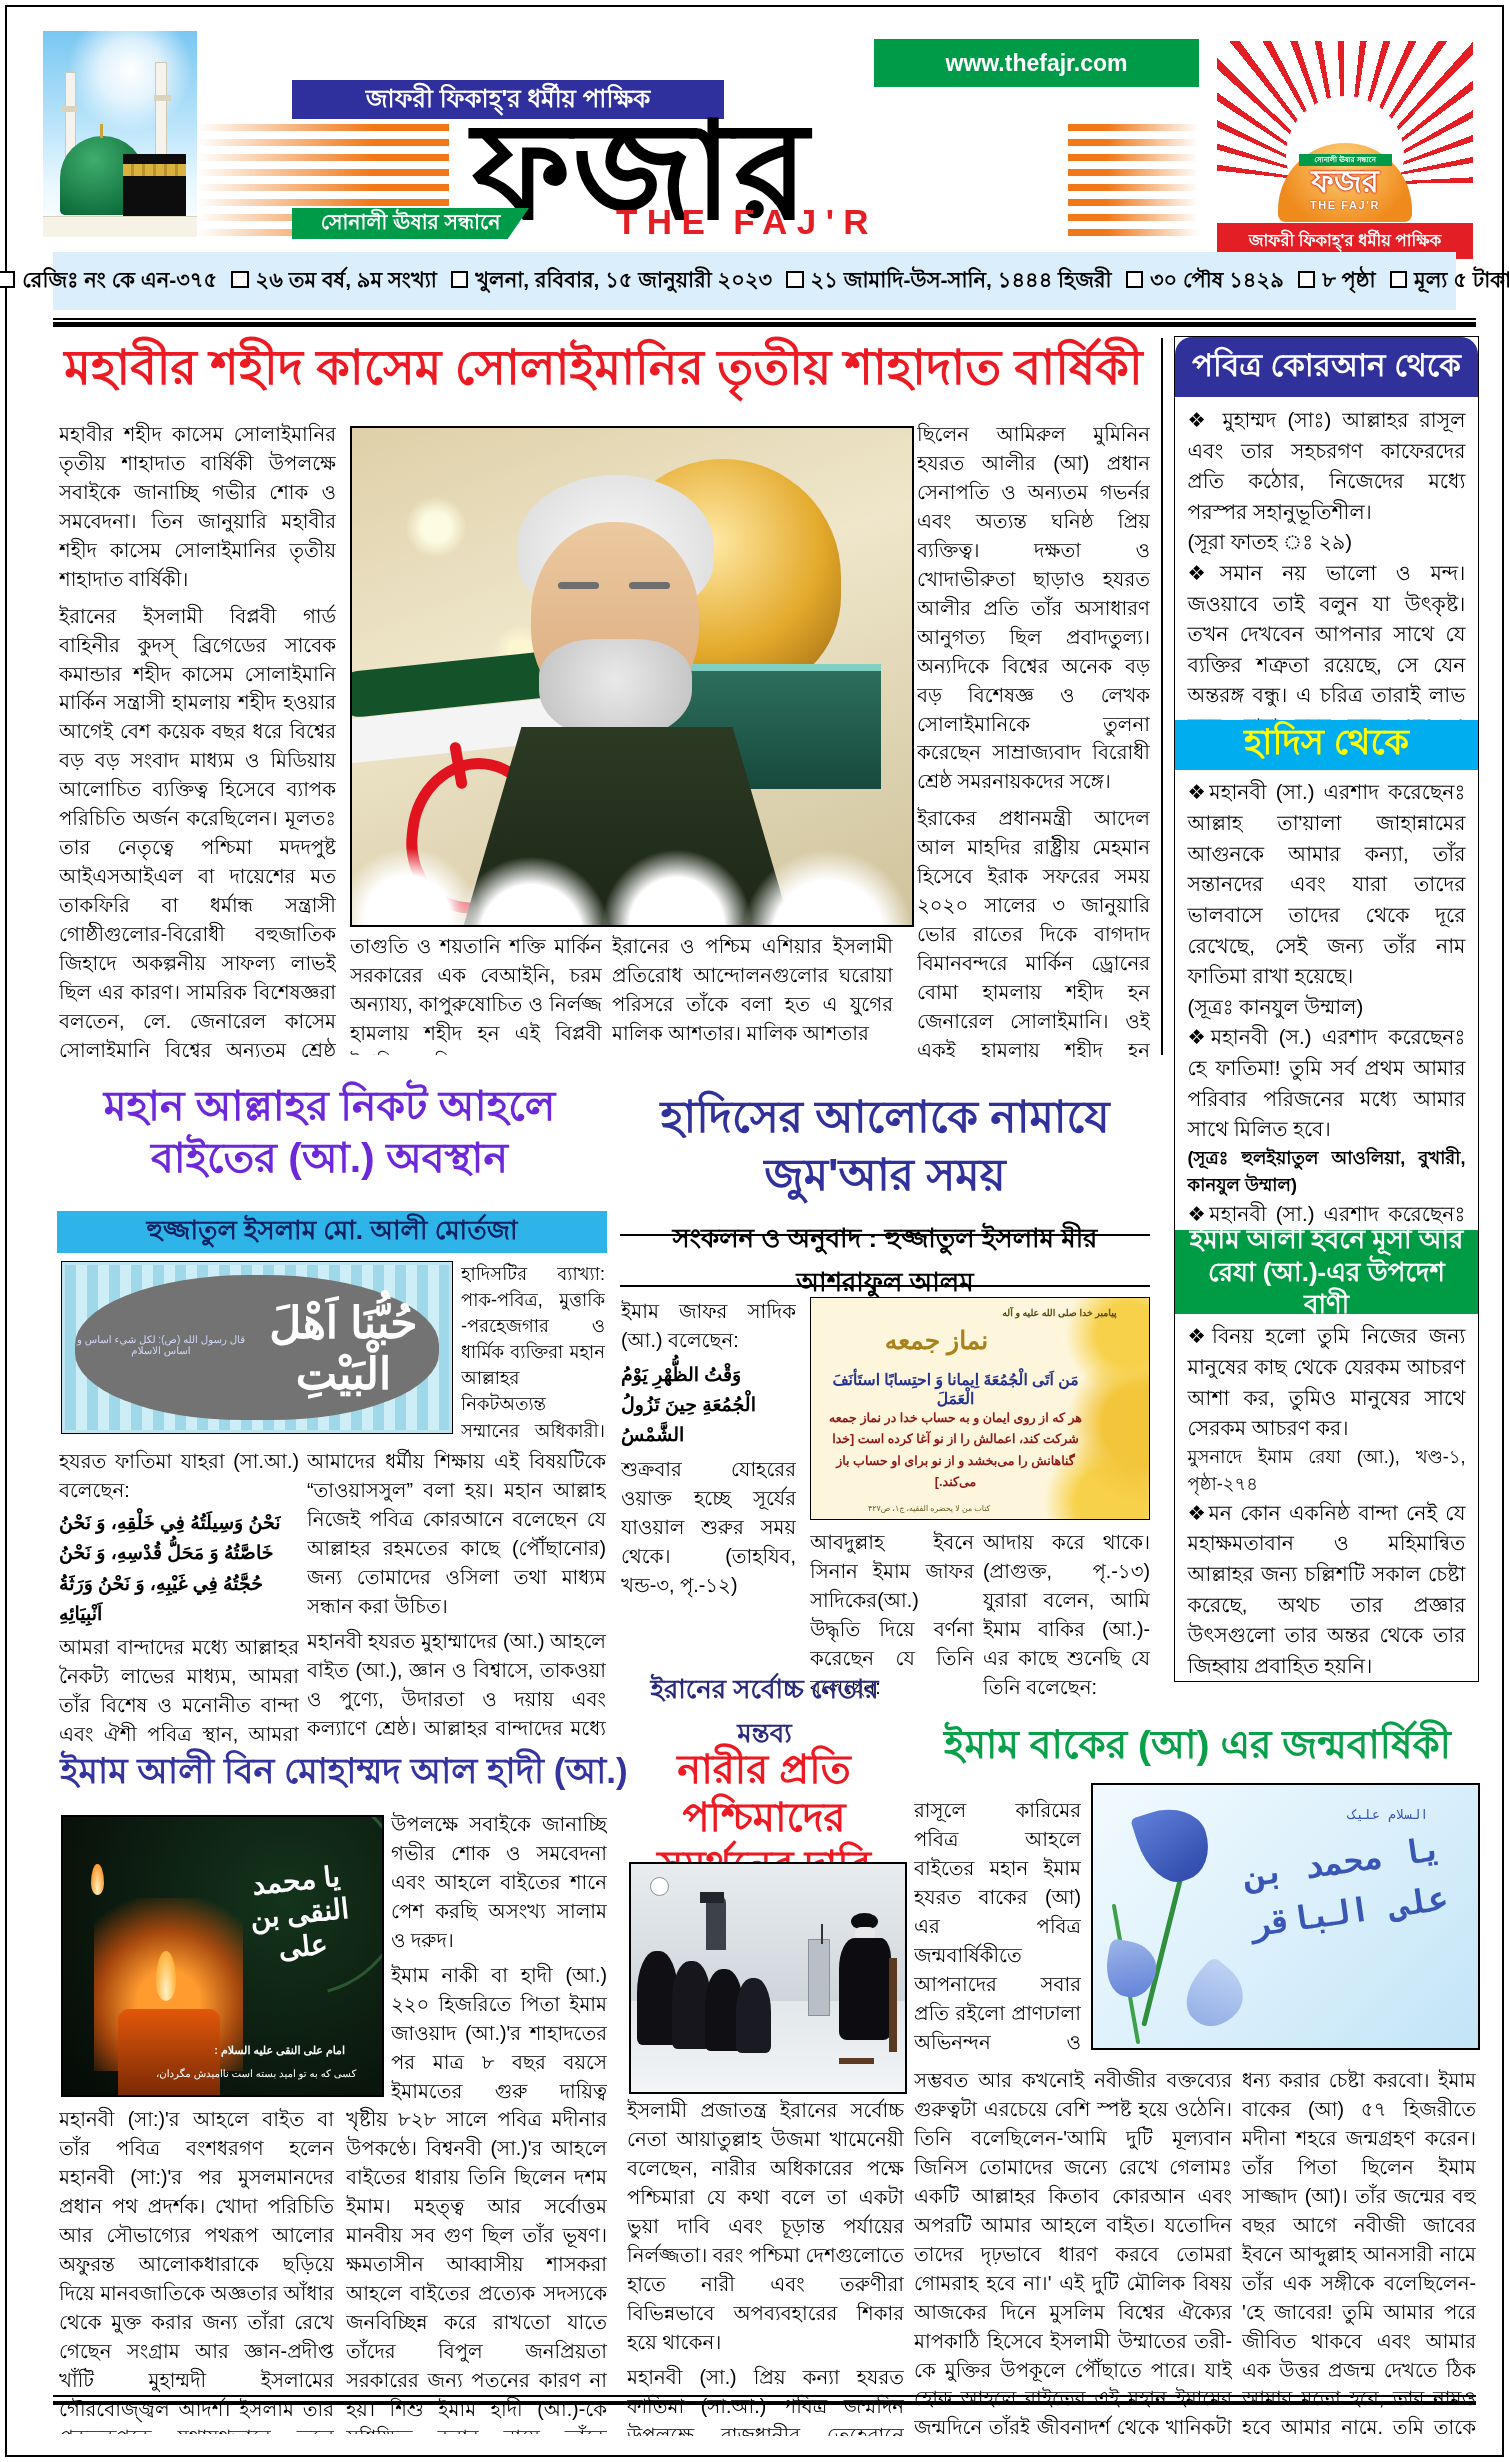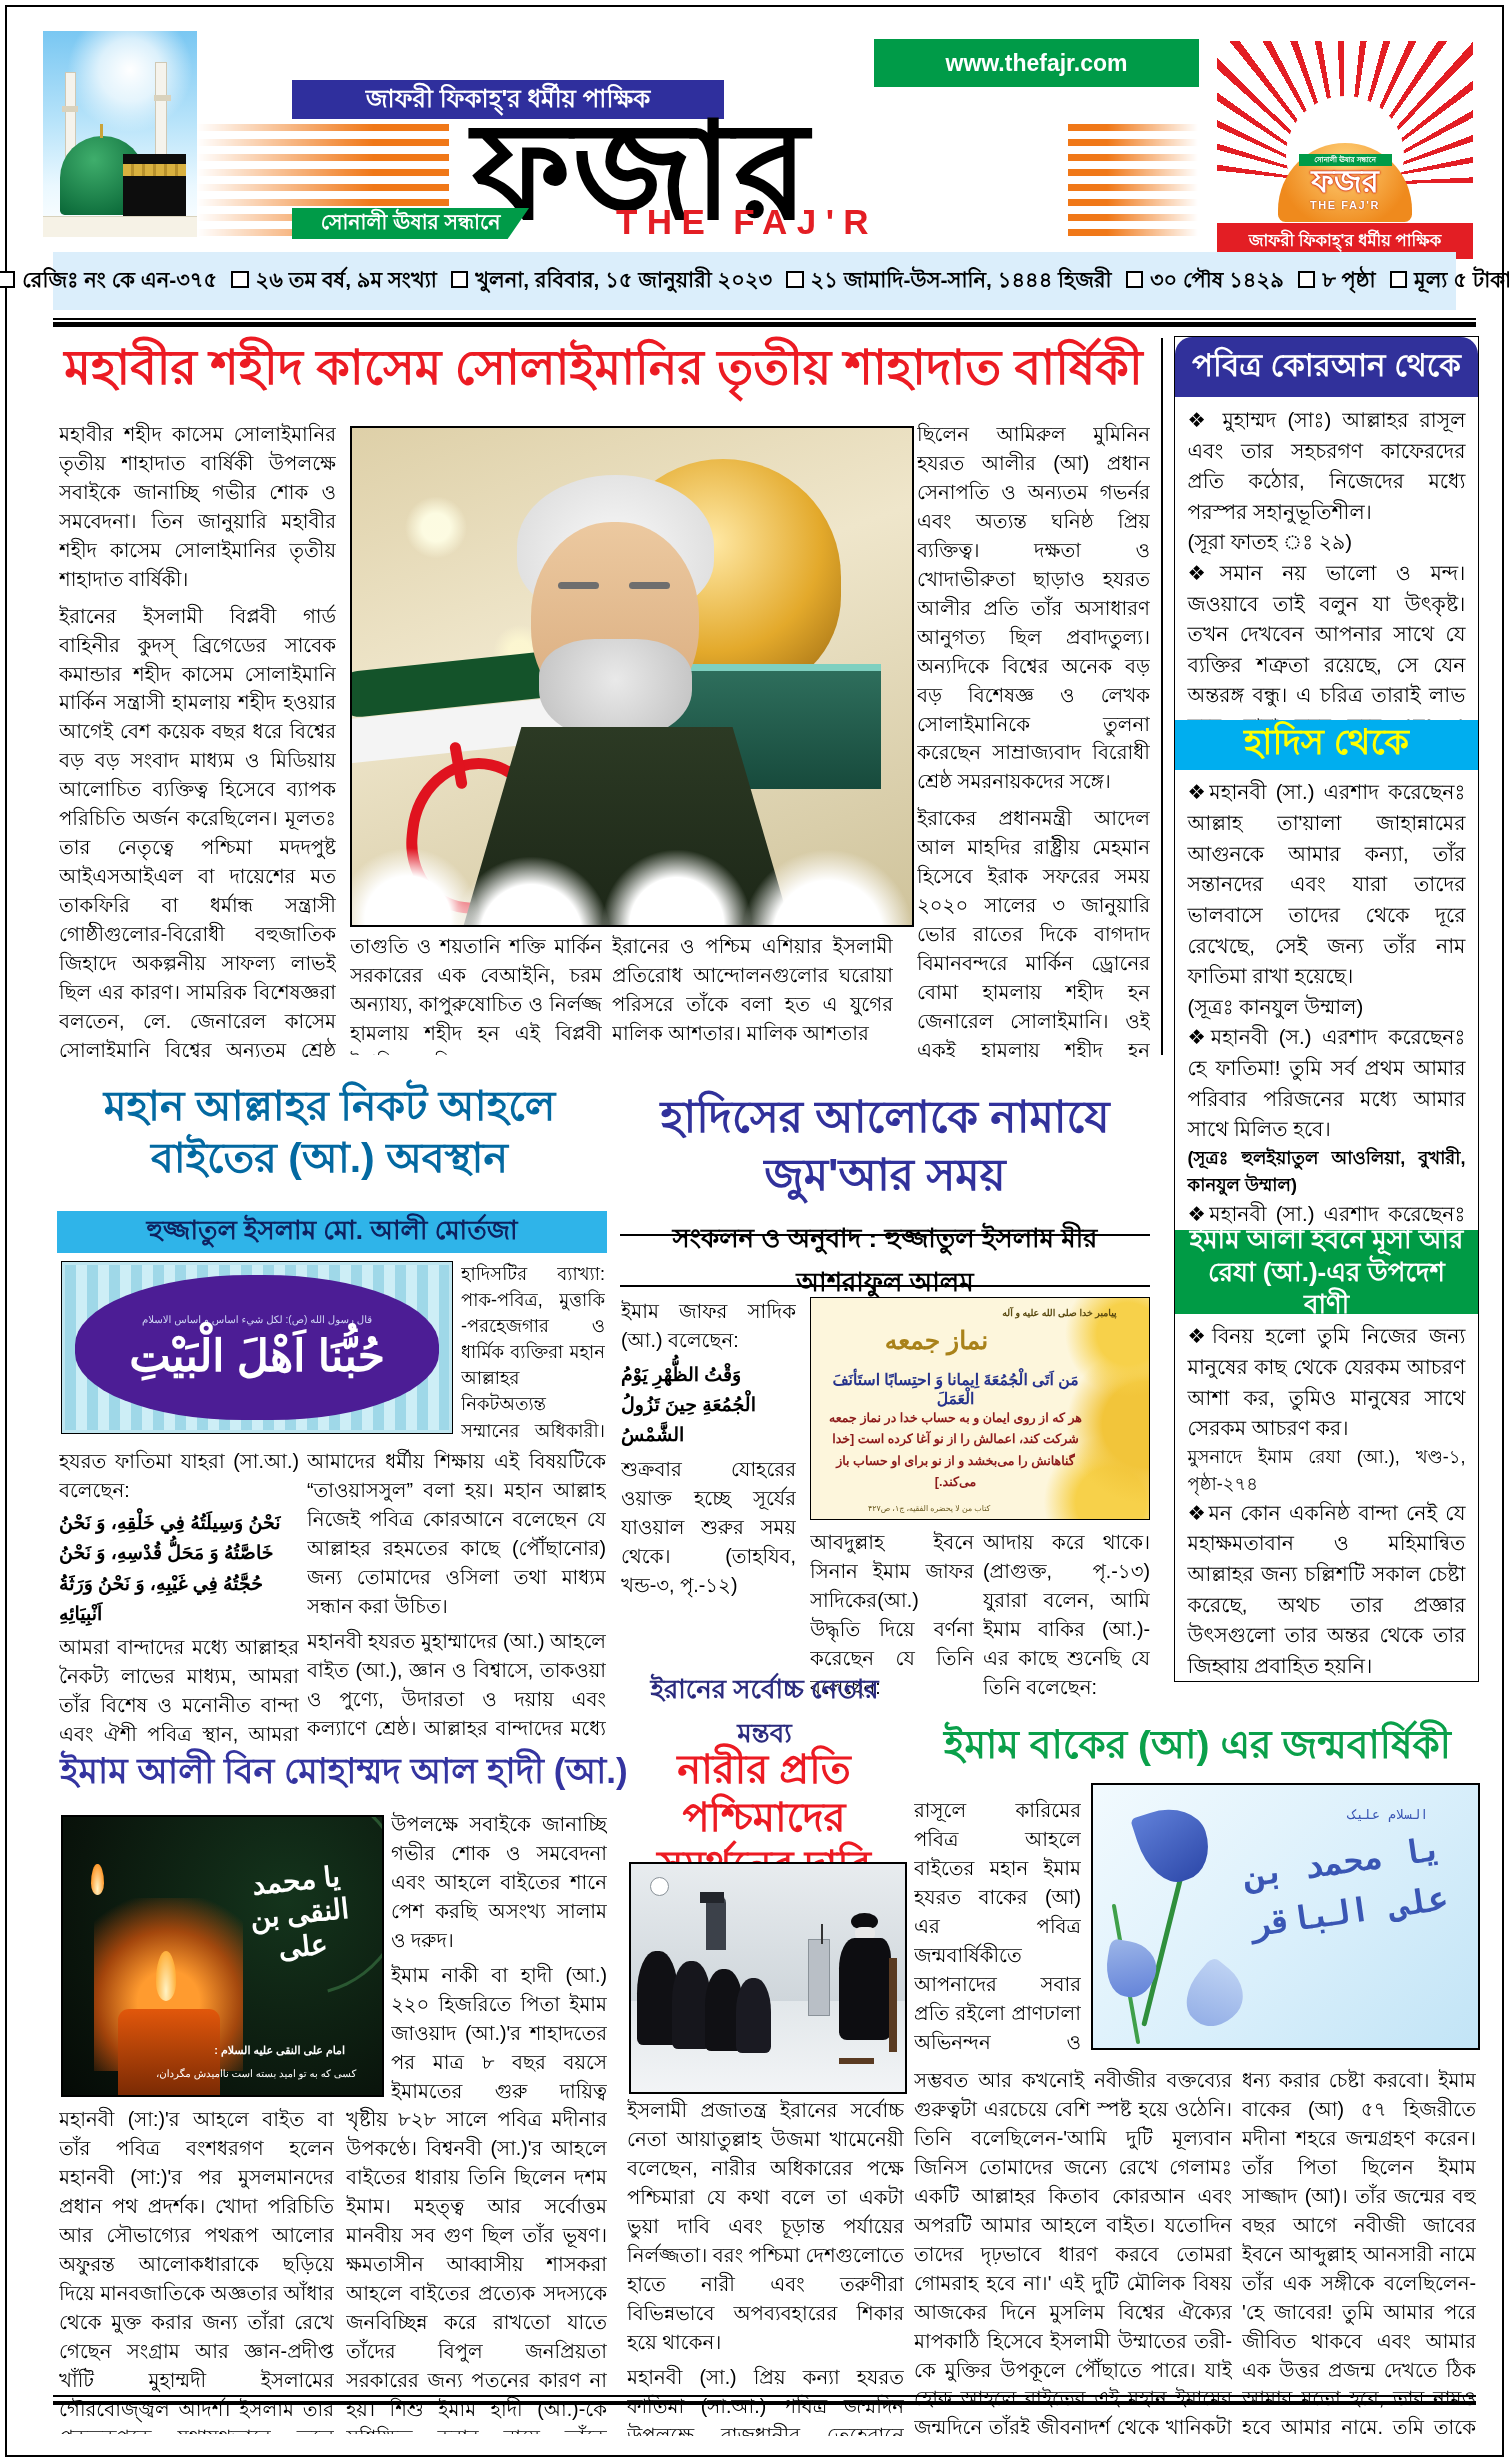--- a/index.html
+++ b/index.html
@@ -23,21 +23,21 @@
   
   .rays{background:repeating-conic-gradient(from 258deg at 50% 100%,#e31e24 0deg 2.6deg,rgba(0,0,0,0) 2.6deg 9deg);}
   .rays::after{content:"";position:absolute;left:50%;bottom:-30px;transform:translateX(-50%);width:118px;height:118px;border-radius:50%;background:#fff;}
   .dome{background:radial-gradient(circle at 50% 25%,#ffd27a,#ef8a1d 75%);border-radius:71px 71px 7.9px 7.9px;}
   
   .dateline{background:#dbeefb;font-weight:bold;font-size:21px;}
   .dl-item{white-space:nowrap;margin:0 7px;}
   .dl-item::before{content:"";display:inline-block;width:13.4px;height:13.4px;border:2.4px solid #000;margin-right:7px;vertical-align:-1.6px;background:#fff;}
   
   .hl-red{color:#ec1b23;font-weight:800;}
-  .hl-green{color:#0369a1;font-weight:800;}
+  .hl-green{color:#6d28d9;font-weight:800;}
   .hl-blue{color:#3434a0;font-weight:800;}
   .hl-navy{color:#31319b;font-weight:800;}
   .byline-cyan{background:#2fb4e9;color:#0e2160;font-weight:800;font-size:26px;}
   .rule{background:#000;}
   
   .sidebar{border:1.6px solid #000;display:flex;flex-direction:column;background:#fff;}
   .sb-sec{padding:7.9px 12.6px 4.7px 12.6px;}
   .sb-q-head{background:#31319b;color:#fff;font-size:31px;font-weight:800;border-radius:17.3px 17.3px 0 0;}
   .sb-h-head{background:#00aeef;color:#ffff00;font-size:35px;font-weight:800;}
   .sb-g-head{background:#009b45;color:#fff;font-size:26px;font-weight:800;line-height:1.25;padding:4.7px 7.9px;}
@@ -186,21 +186,21 @@
 
   <div class="abs hl-green center" style="left:53px;top:1061px;width:553px;height:143px;font-size:41px;line-height:1.25;">
     <span>মহান আল্লাহর নিকট আহলে বাইতের (আ.) অবস্থান</span>
   </div>
   <div class="abs byline-cyan center" style="left:57px;top:1211px;width:550px;height:42px;">
     <span>হুজ্জাতুল ইসলাম মো. আলী মোর্তজা</span>
   </div>
 
   <div class="abs" style="left:61px;top:1261px;width:392px;height:173px;background:#bfe6f0;border:1.6px solid #000;padding:0;box-sizing:border-box;">
     <div class="abs" style="inset:3.1px;background:repeating-linear-gradient(90deg,#9fd8e8 0 11px,#cdeef6 11px 22px);"></div>
-    <div class="abs center" style="inset:12.6px;background:#4c1d95;border-radius:48% 48% 46% 46%;flex-direction:column;">
+    <div class="abs center" style="inset:12.6px;background:#737373;border-radius:48% 48% 46% 46%;">
       <div class="caption-ar" style="font-size:10.2px;color:#cfd6f5;margin-bottom:4.7px;">قال رسول الله (ص): لكل شيء اساس و اساس الاسلام</div>
       <div class="caption-ar" style="font-size:44px;font-weight:bold;">حُبُّنَا اَهْلَ الْبَيْتِ</div>
     </div>
   </div>
 
   <div class="abs body-sm" style="left:461px;top:1261px;width:144px;height:179px;">হাদিসটির ব্যাখ্যা: পাক-পবিত্র, মুত্তাকি -পরহেজগার ও ধার্মিক ব্যক্তিরা মহান আল্লাহর নিকটঅত্যন্ত সম্মানের অধিকারী। তাঁদেরকে আল্লাহর দরবারে ওসিলা করে চাহিদা পূরণ করা যায়।</div>
 
   <div class="abs body-txt" style="left:59px;top:1447px;width:240px;height:297px;">
     <div>হযরত ফাতিমা যাহরা (সা.আ.) বলেছেন:</div>
     <div class="ar" style="font-size:19px;margin:3.1px 0;">نَحْنُ وَسِيلَتُهُ فِي خَلْقِهِ، وَ نَحْنُ خَاصَّتُهُ وَ مَحَلُّ قُدْسِهِ، وَ نَحْنُ حُجَّتُهُ فِي غَيْبِهِ، وَ نَحْنُ وَرَثَةُ اَنْبِيَائِهِ</div>

